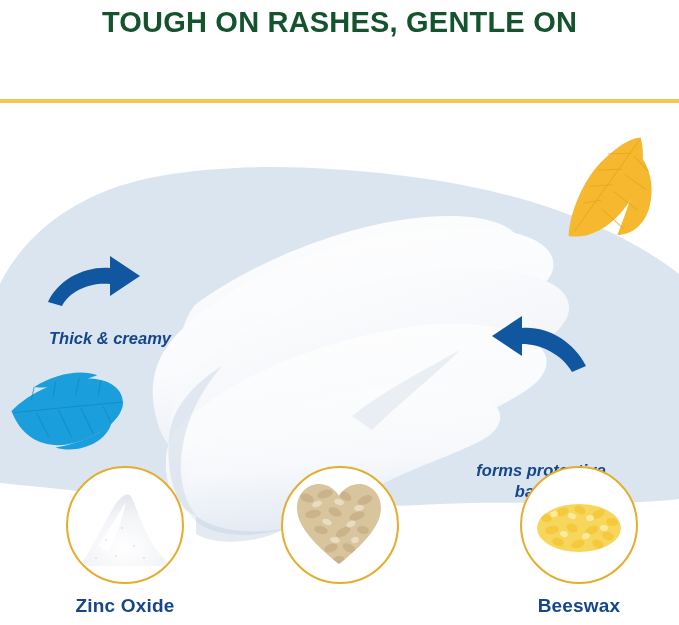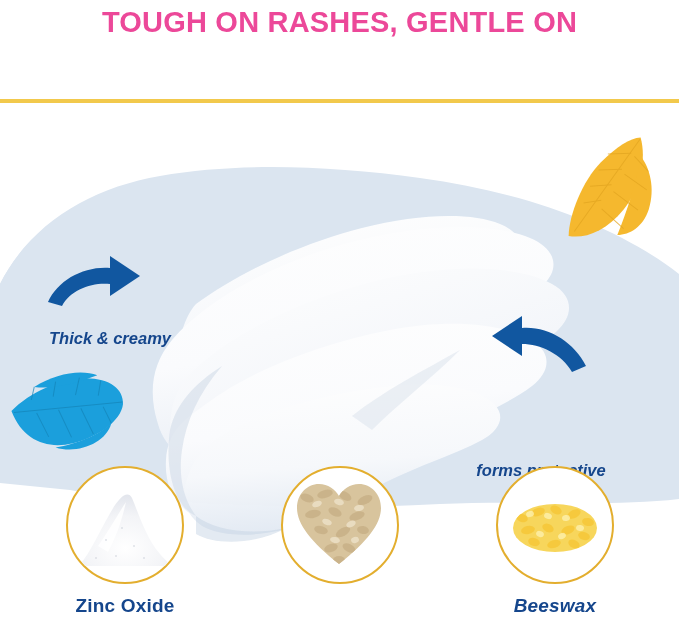--- a/index.html
+++ b/index.html
@@ -9,21 +9,21 @@
     font-family:"Liberation Sans", sans-serif;
     overflow:hidden;
     position:relative;
   }
   #stage{position:relative;width:679px;height:625px;overflow:hidden;background:#fff;}
 
   
   .headline{
     position:absolute;left:0;top:0;width:679px;
     text-align:center;
-    color:#ec4899;
+    color:#14532d;
     font-weight:bold;
     font-size:29px;
     letter-spacing:.2px;
     line-height:37px;
     padding-top:4px;
     box-sizing:border-box;
   }
   .headline .l1,.headline .l2{display:block;white-space:nowrap;}
 
   .divider{
@@ -44,21 +44,21 @@
     line-height:21px;
   }
   .anno-left{left:49px;top:224px;}
   .anno-right{left:466px;top:356px;width:150px;text-align:center;}
 
   
   .ingredients{position:absolute;left:0;top:466px;width:679px;height:159px;}
   .ing{position:absolute;width:150px;text-align:center;}
   .ing-0{left:50px;}
   .ing-1{left:265px;}
-  .ing-2{left:480px;font-style:italic;}
+  .ing-2{left:504px;}
   .ing .disc{
     width:118px;height:118px;margin:0 auto;
     border-radius:50%;
     border:2.5px solid #e3ae2e;
     background:#ffffff;
     position:relative;
     overflow:hidden;
     box-sizing:border-box;
   }
   .ing .disc svg{position:absolute;left:0;top:0;}

